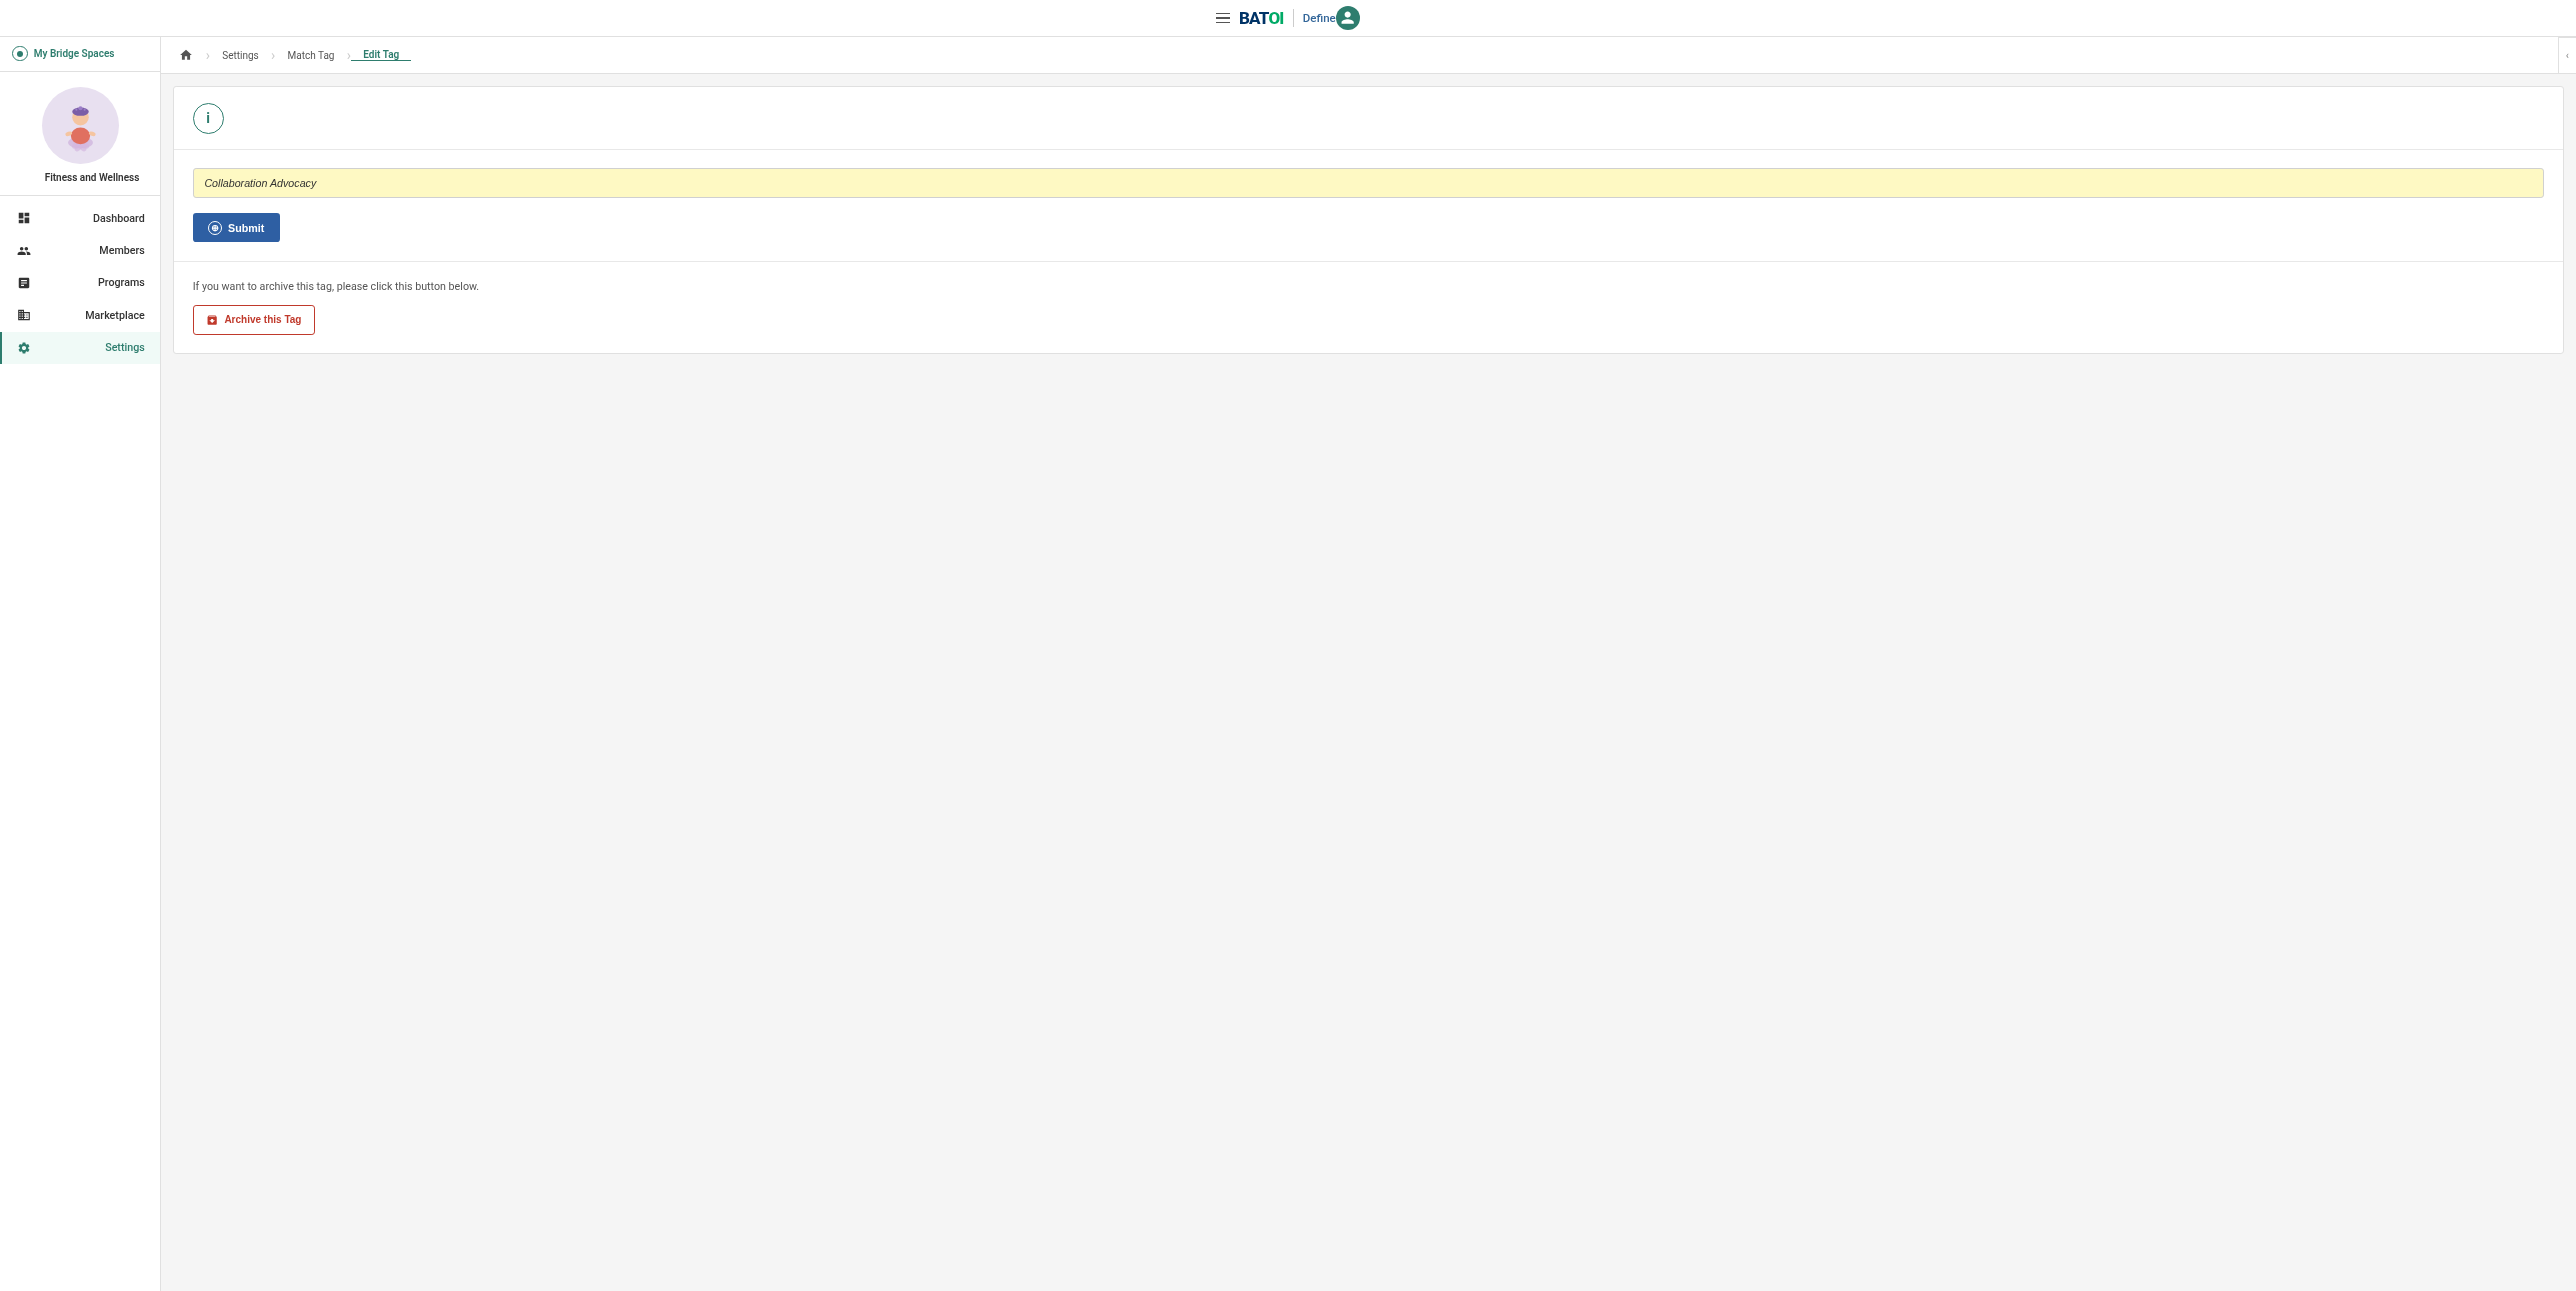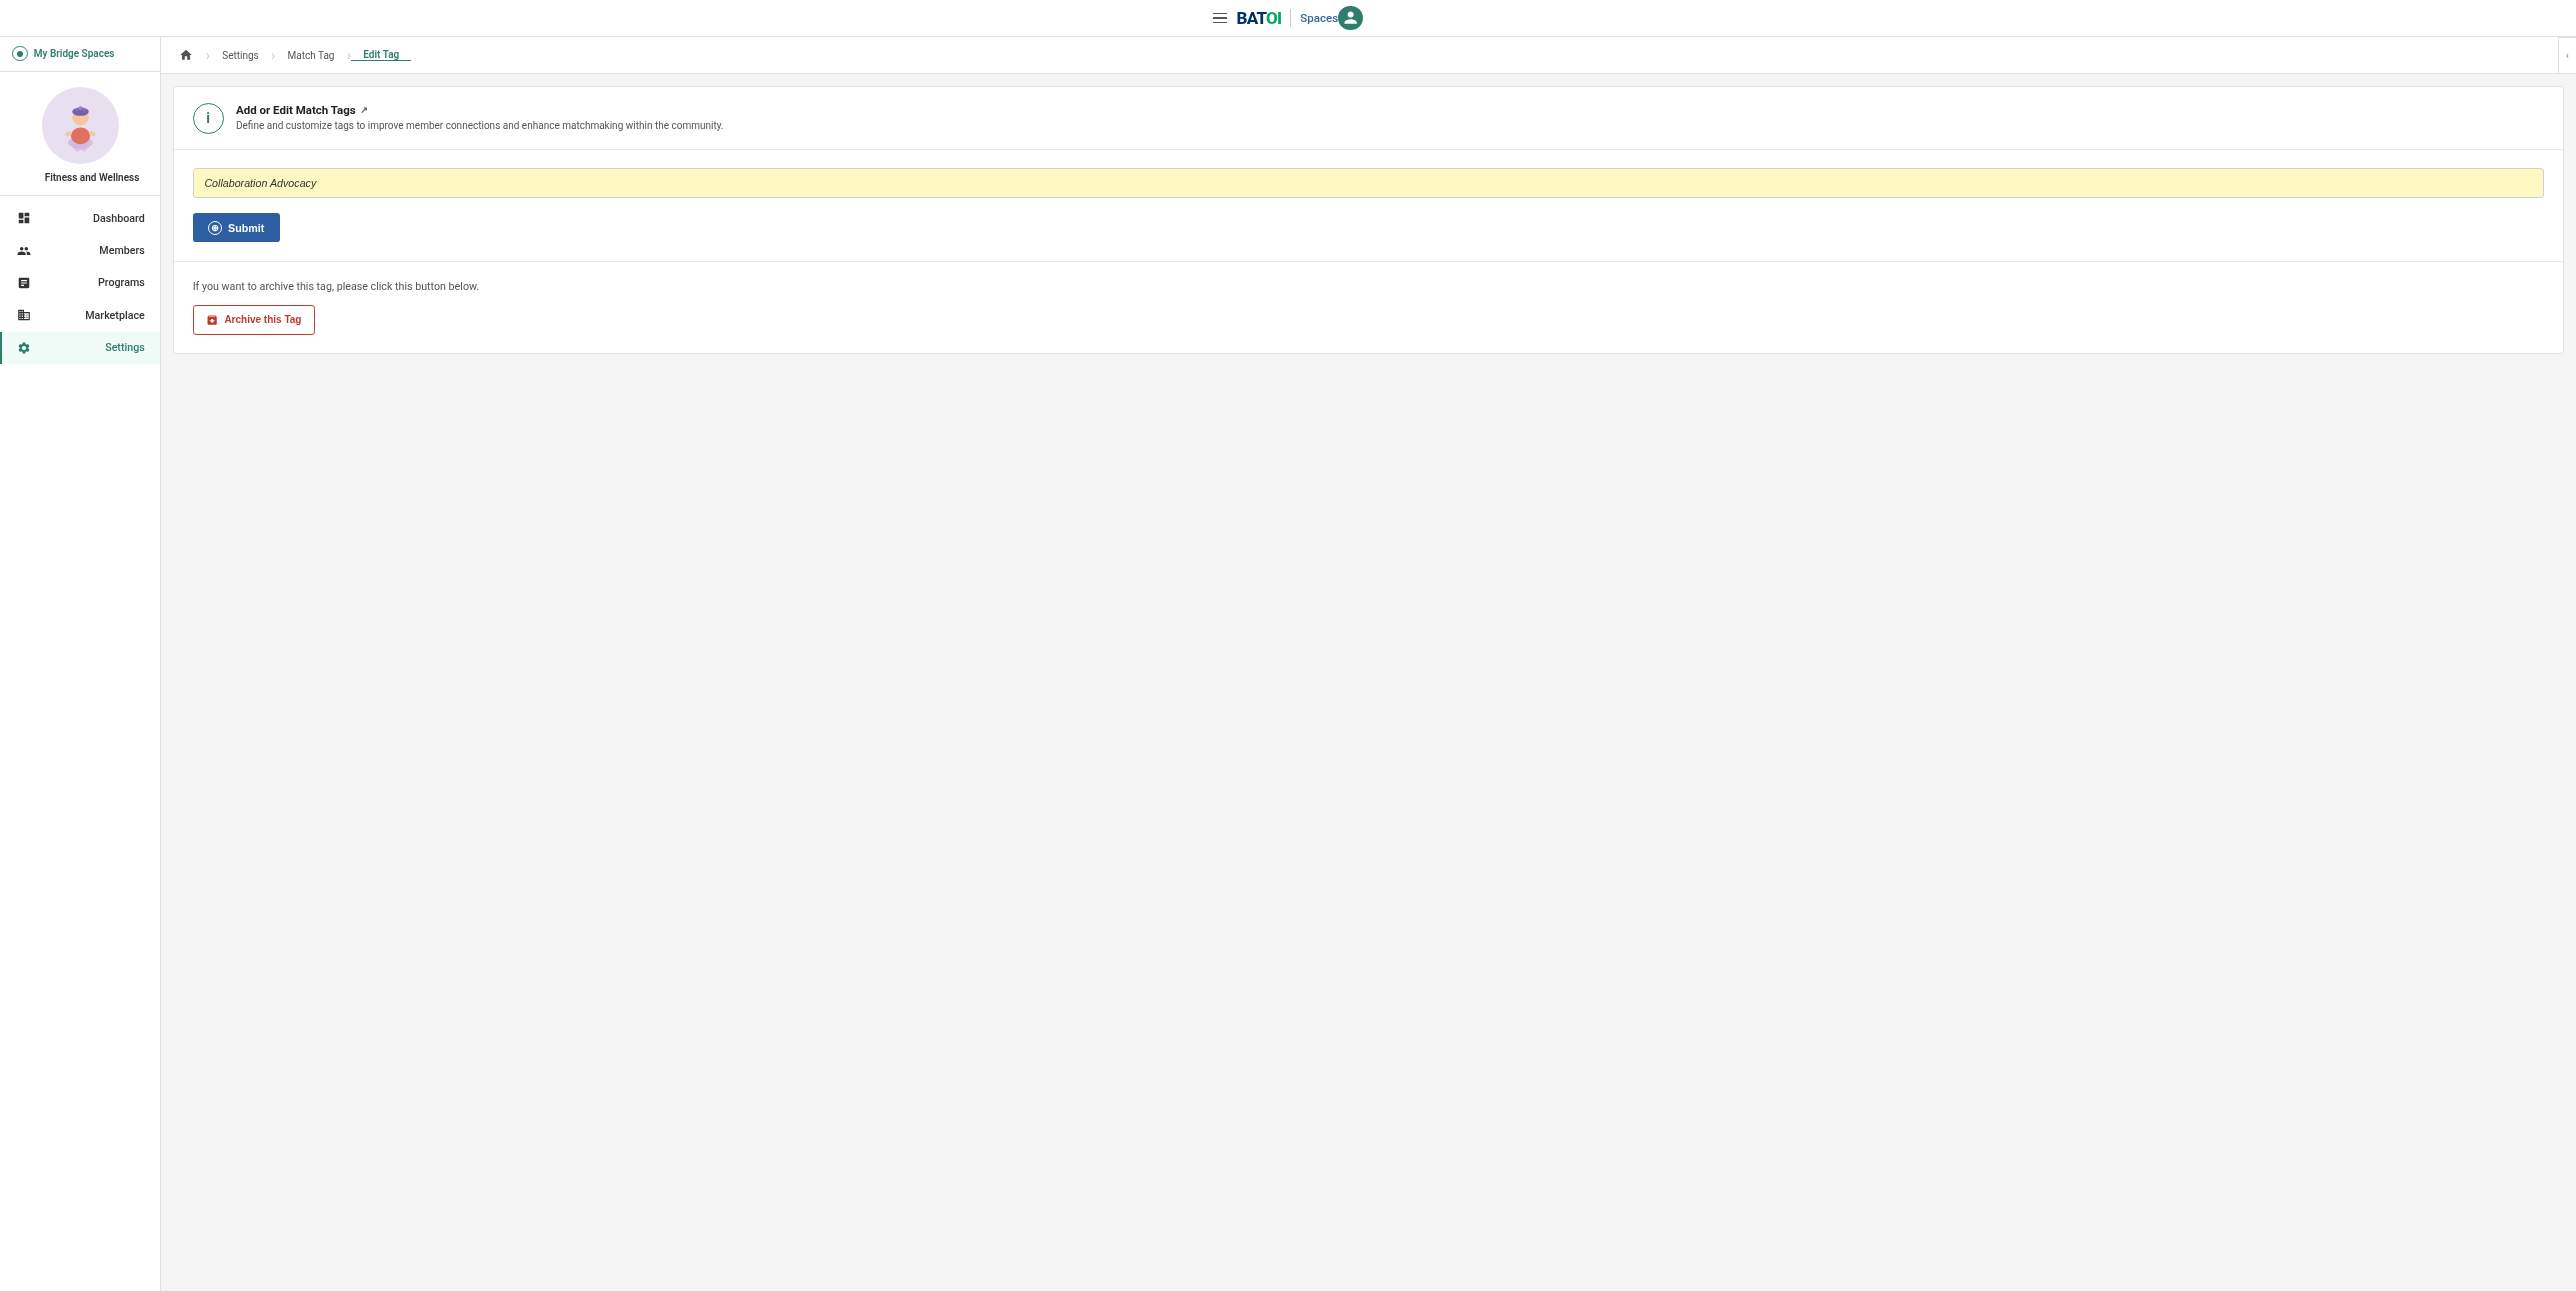--- a/index.html
+++ b/index.html
@@ -421,21 +421,21 @@
       <span></span>
       <span></span>
       <span></span>
     </div>
     <div class="logo-container">
       <span class="logo-text">
         <span class="bat">BAT</span><span class="oi">OI</span>
       </span>
     </div>
     <div class="logo-divider"></div>
-    <span class="app-name">Spaces</span>
+    <span class="app-name">Define</span>
   </div>
   <div class="user-avatar-icon">
     <svg viewBox="0 0 24 24">
       <path d="M12 12c2.7 0 4.8-2.1 4.8-4.8S14.7 2.4 12 2.4 7.2 4.5 7.2 7.2 9.3 12 12 12zm0 2.4c-3.2 0-9.6 1.6-9.6 4.8v2.4h19.2v-2.4c0-3.2-6.4-4.8-9.6-4.8z"></path>
     </svg>
   </div>
 </div>
 
 <div class="main-layout">
 
@@ -540,27 +540,20 @@
       </div>
       <div class="collapse-btn">‹</div>
     </div>
 
     <div class="content-area">
 
       <div class="content-panel">
 
         <div class="info-section">
           <div class="info-icon">i</div>
-          <div class="info-content">
-            <div class="info-title">
-              <span>Add or Edit Match Tags</span>
-              <span class="external-link-icon">↗</span>
-            </div>
-            <div class="info-desc">Define and customize tags to improve member connections and enhance matchmaking within the community.</div>
-          </div>
         </div>
 
         <div class="form-section">
           <input class="form-input" type="text" value="Collaboration Advocacy" style="">
           <button class="submit-btn">
             <div class="submit-btn-icon">⊕</div>
             <span>Submit</span>
           </button>
         </div>
 

